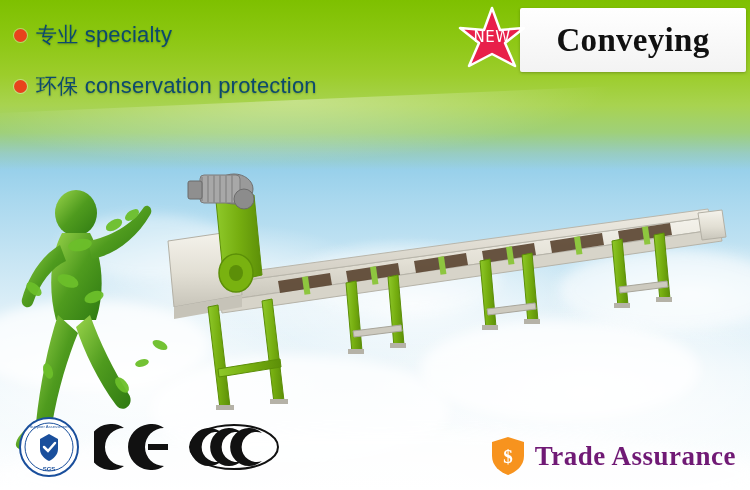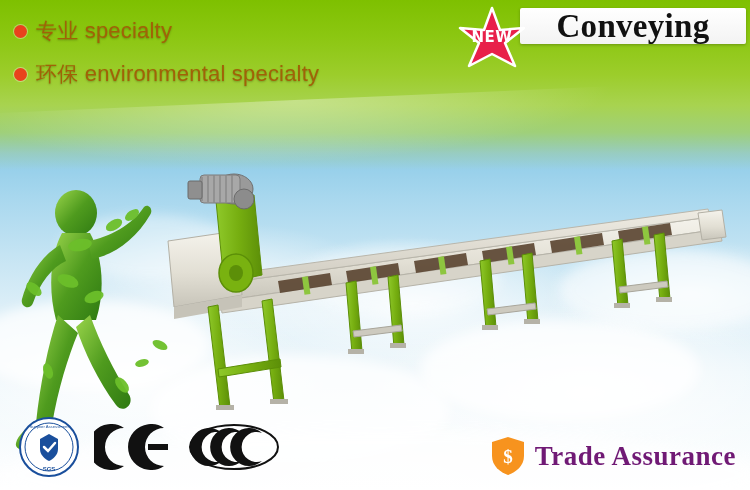--- a/index.html
+++ b/index.html
@@ -64,23 +64,23 @@
     position:relative;
   }
   .bullet {
     width:13px; height:13px; border-radius:50%;
     background:#e8431c;
     box-shadow:0 0 0 1px rgba(255,255,255,.35);
     margin-right:9px;
     flex:0 0 auto;
   }
   .feature-text {
-    color:#a16207;
+    color:#0c4a6e;
     font-size:22px;
-    line-height:26px;
+    line-height:34px;
     white-space:nowrap;
     text-shadow:0 1px 2px rgba(0,0,0,.25);
     letter-spacing:.2px;
   }
   .feature-text .cn { font-size:21px; }
   .shadow-bar {
     position:absolute;
     left:0; height:14px;
     background:linear-gradient(to right, rgba(0,0,0,.17), rgba(0,0,0,.04));
     filter:blur(2px);
@@ -89,28 +89,28 @@
   
   .new-star {
     position:absolute; left:455px; top:6px; width:74px; height:72px;
     z-index:6;
   }
   .new-star .label {
     position:absolute; left:0; top:22px; width:74px;
     text-align:center;
     color:#ffffff;
     font-size:15px;
-    font-weight:bold;
+    font-weight:normal;
     font-family:"DejaVu Sans", sans-serif;
     letter-spacing:.5px;
   }
   
   .title-wrap {
     position:absolute; left:520px; top:8px;
-    width:226px; height:36px;
+    width:226px; height:64px;
     background:linear-gradient(to bottom,#ffffff,#f3f3f3);
     border-radius:2px;
     box-shadow:0 1px 3px rgba(0,0,0,.25);
     display:flex; align-items:center; justify-content:center;
   }
   .title-text {
     font-family:"Liberation Serif", serif;
     font-weight:bold;
     font-size:33px;
     color:#111111;
@@ -165,21 +165,21 @@
         <span>specialty</span>
       </span>
     </div>
 
 
     <div class="feature-row">
       <div class="shadow-bar" style="top:22px; width:350px;"></div>
       <span class="bullet"></span>
       <span class="feature-text">
         <span class="cn">环保</span>
-        <span>environmental specialty</span>
+        <span>conservation protection</span>
       </span>
     </div>
 
   </div>
 
   <div class="new-star">
     <svg width="74" height="72" viewBox="0 0 74 72">
       <polygon points="37,2 45,24 69,22 50,37 60,60 37,48 14,60 24,37 5,22 29,24" fill="#e8204a" stroke="#ffffff" stroke-width="2.5" stroke-linejoin="round"></polygon>
     </svg>
     <div class="label">NEW</div>

